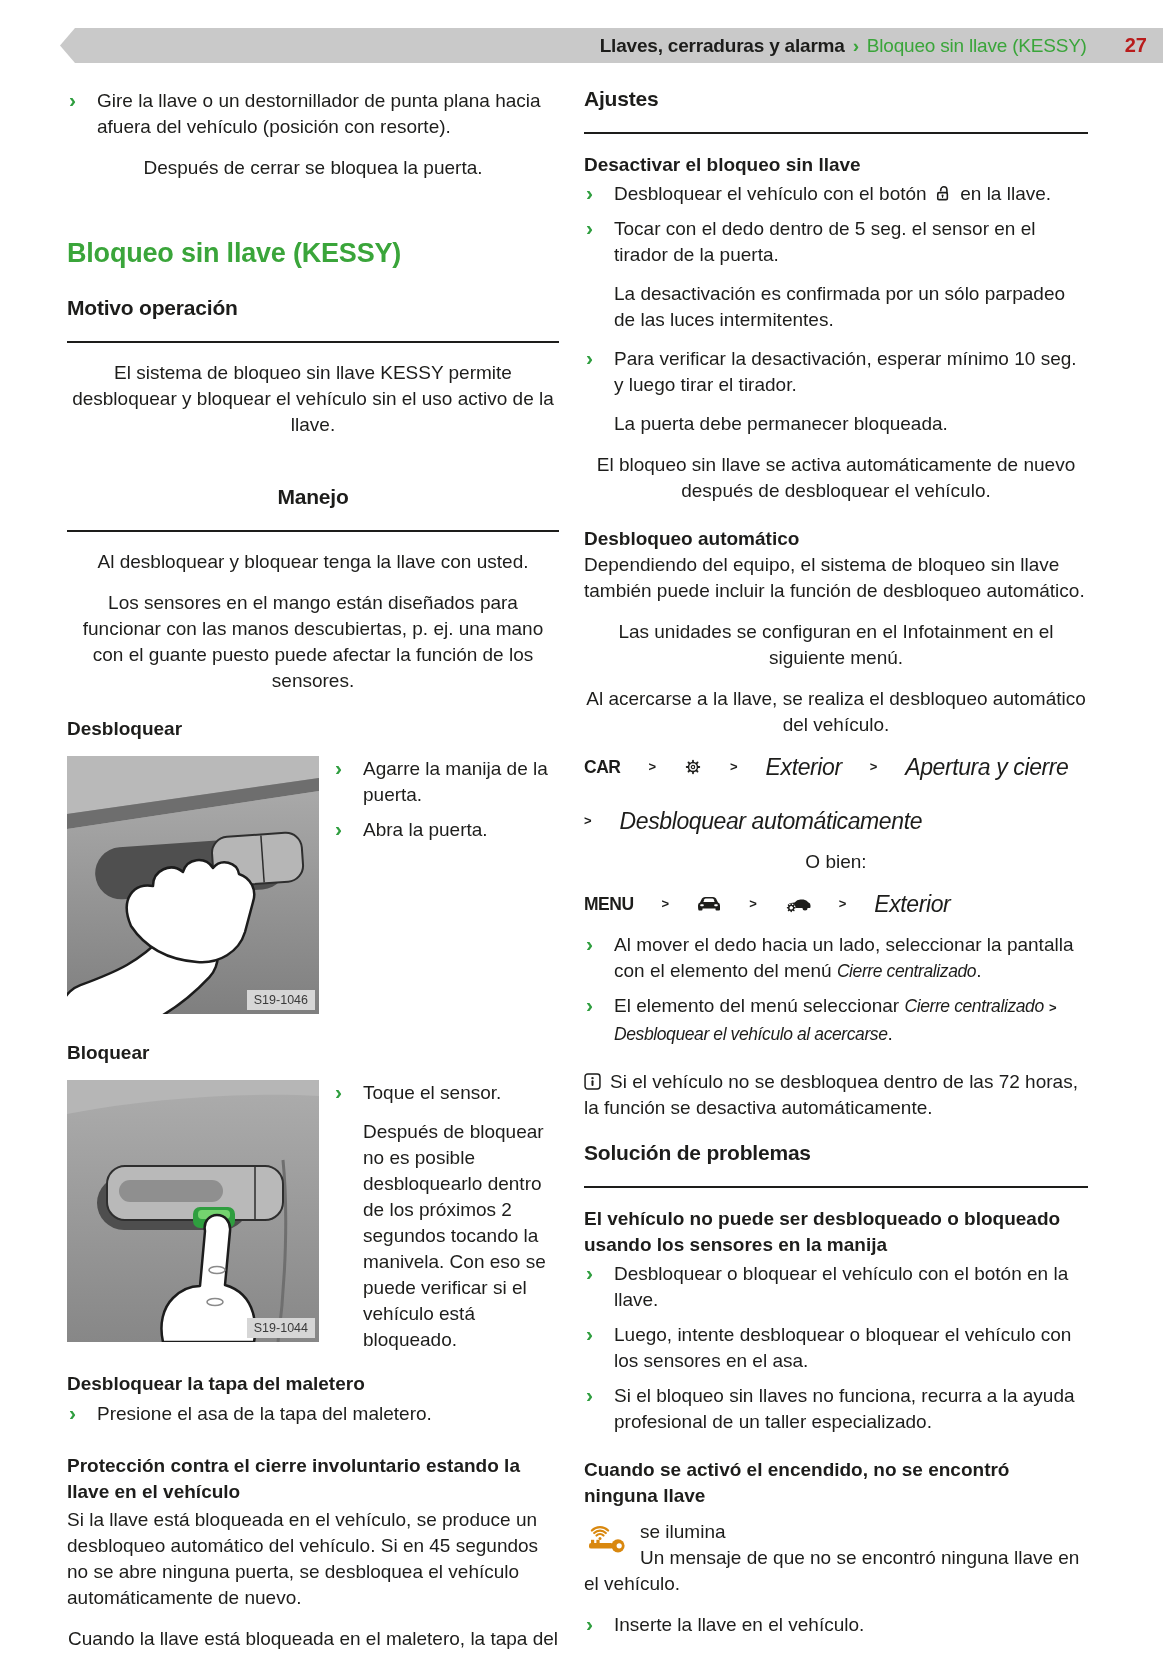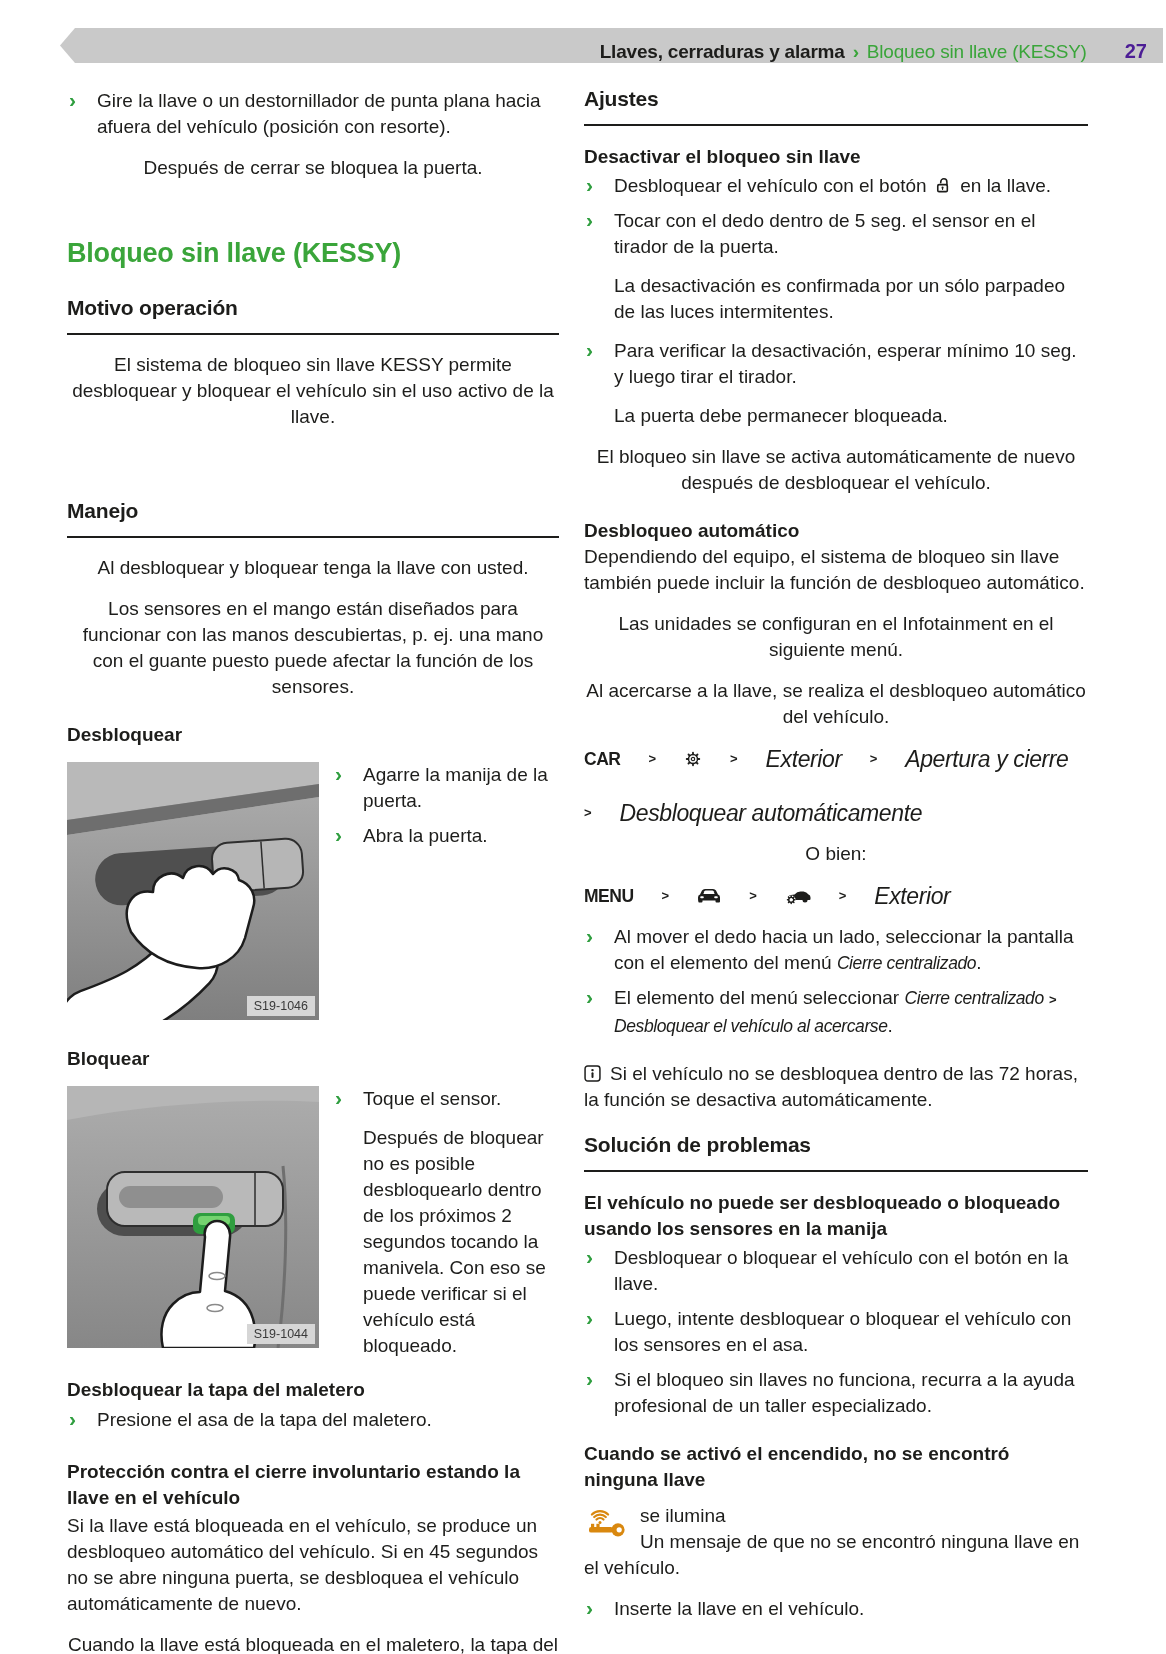--- a/index.html
+++ b/index.html
@@ -1,36 +1,36 @@
 <!DOCTYPE html>
 <html><head>
 <meta charset="utf-8">
 <style>
   html,body{margin:0;padding:0;background:#ffffff;}
   #page{position:relative;width:1166px;height:1654px;background:#ffffff;overflow:hidden;
         font-family:"Liberation Sans",sans-serif;color:#1d1d1b;}
   
   .header-bar{position:absolute;top:28px;left:60px;right:3px;height:35px;background:#c9c9c9;
     clip-path:polygon(15px 0,100% 0,100% 100%,15px 100%,0 50%);
-    display:flex;align-items:flex-end;justify-content:flex-end;padding-right:16px;box-sizing:border-box;}
+    display:flex;align-items:center;justify-content:flex-end;padding-right:16px;box-sizing:border-box;}
   .crumb{font-size:19px;font-weight:700;letter-spacing:-0.2px;}
   .crumb-main{color:#1d1d1b;}
   .crumb-sep{color:#3aa53a;margin:0 8px;font-weight:700;}
   .crumb-sub{color:#3aa53a;font-weight:400;}
-  .page-num{font-size:20px;font-weight:700;margin-left:38px;color:#4c1d95;}
+  .page-num{font-size:20px;font-weight:700;margin-left:38px;color:#b91c1c;}
   
   .col{position:absolute;top:88px;font-size:19px;line-height:26px;}
   .col-left{left:67px;width:492px;}
   .col-right{left:584px;width:504px;top:86px;}
   p{margin:0;}
   .para{margin-top:15px;text-align:center;}
   .h1-green{color:#3aa53a;font-size:27px;line-height:32px;font-weight:700;margin-top:56px;letter-spacing:-0.2px;}
-  .h2-rule{font-size:21px;font-weight:700;border-bottom:2px solid #1d1d1b;padding-bottom:12px;margin-top:26px;letter-spacing:-0.2px;}
+  .h2-rule{font-size:21px;font-weight:700;border-bottom:2px solid #1d1d1b;padding-bottom:20px;margin-top:26px;letter-spacing:-0.2px;}
   .h2-first{margin-top:0;}
-  .h2-gap{margin-top:68px;}
+  .h2-gap{margin-top:46px;text-align:center;}
   .h3{font-weight:700;margin-top:22px;}
   .h3-tight{margin-top:18px;}
   
   .b{position:relative;padding-left:30px;margin-top:9px;}
   .b .chev{position:absolute;left:2px;top:-1px;color:#2f9e3f;font-weight:700;font-size:21px;}
   .sub{margin-left:30px;margin-top:13px;}
   
   .figrow{display:flex;margin-top:14px;align-items:flex-start;}
   .fig{position:relative;width:252px;flex:0 0 252px;}
   .fig svg{display:block;}

